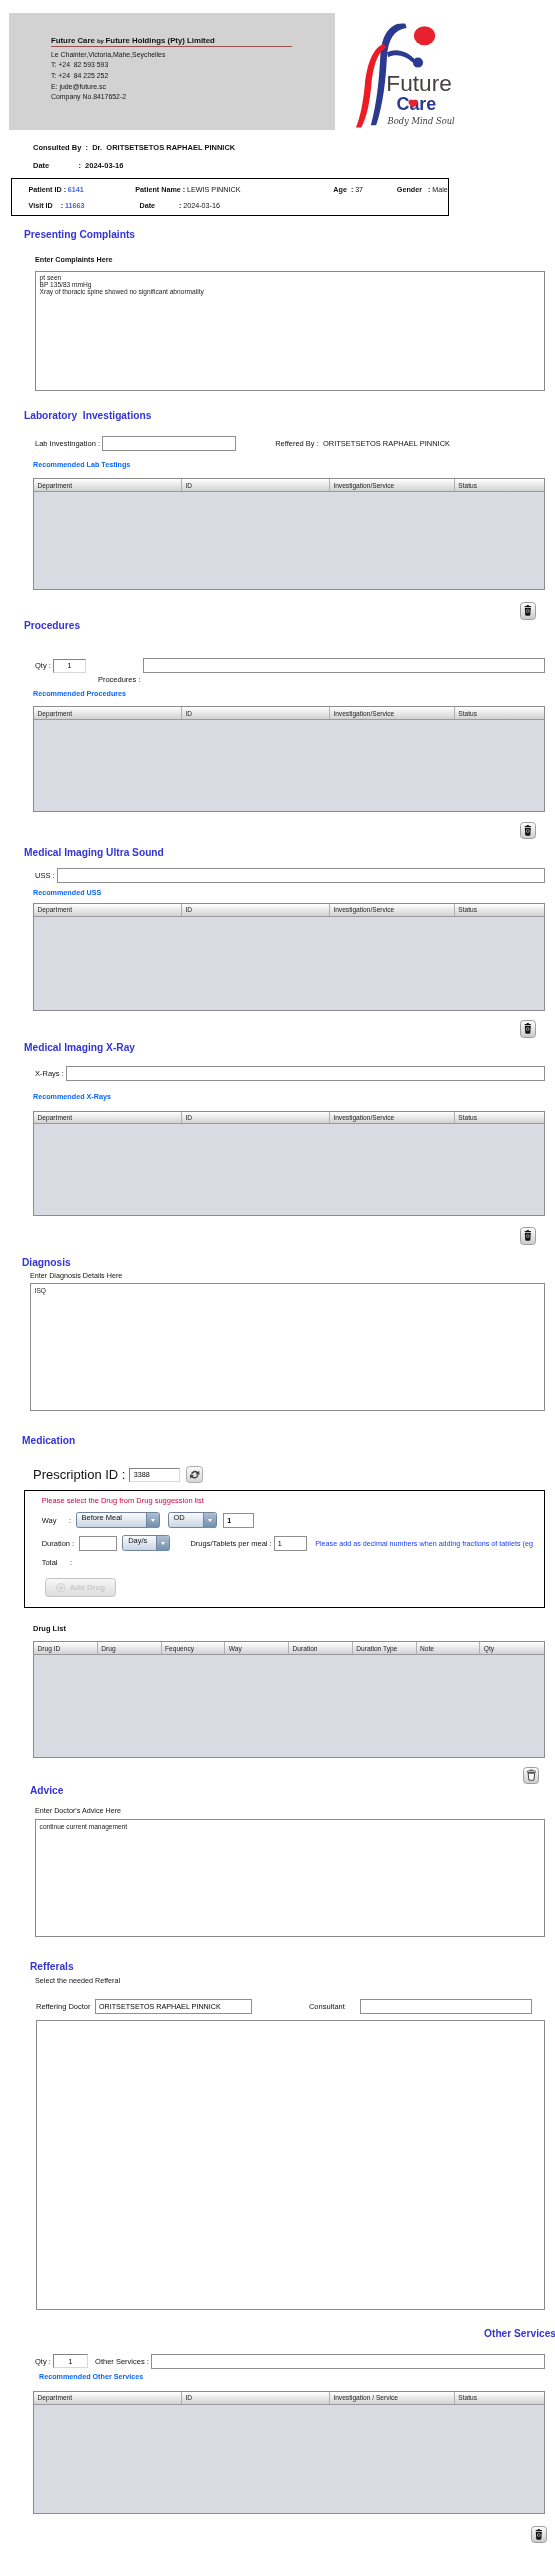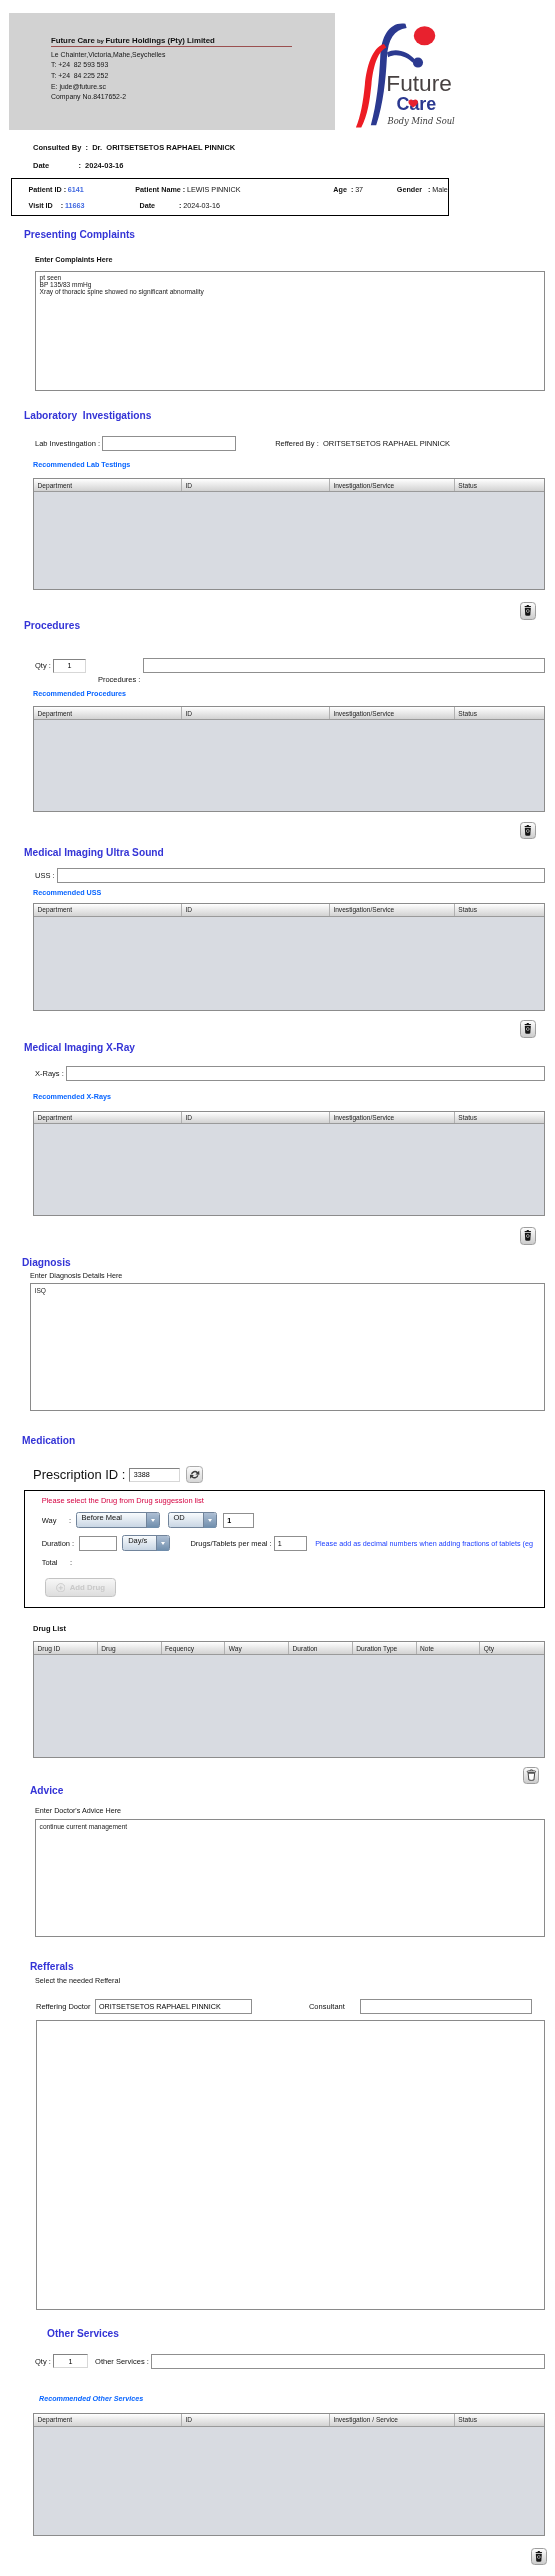--- a/index.html
+++ b/index.html
@@ -364,28 +364,28 @@
 <div class="sub-label" style="margin-top:3.6px;">Select the needed Refferal</div>
 <div class="field-row" style="margin-top:14.3px; margin-left:36px;">
   <span class="f-lbl">Reffering Doctor </span>
   <input class="txt" style="width: 157px; margin-left: 2.4px;" value="ORITSETSETOS RAPHAEL PINNICK">
   <span class="f-lbl" style="margin-left:57px;">Consultant</span>
   <input class="txt" style="width: 172px; margin-left: 15px;" value="">
 </div>
 <div class="ref-box"></div>
 
 
-<div class="section-title" style="margin-top:18px; margin-left:47px;">Other Services</div>
+<div class="section-title" style="margin-top:18px; margin-left:47px;text-align:right;">Other Services</div>
 <div class="field-row" style="margin-top:14.3px;">
   <span class="f-lbl">Qty : </span>
   <input class="inset" style="width: 35px;" value="1">
   <span class="f-lbl" style="margin-left:7.2px;">Other Services : </span>
   <input class="txt" style="flex: 1 1 0%; margin-right: 10.8px;" value="">
 </div>
-<div class="reco-link" style="margin-top:25px; margin-left:39px;font-style:italic;">Recommended Other Services</div>
+<div class="reco-link" style="margin-top:3px; margin-left:39px;">Recommended Other Services</div>
 <div class="std-table" style="margin-top:10.2px;">
   <div class="t-head">
     <div class="th c1">Department</div>
     <div class="th c2">ID</div>
     <div class="th c3">Investigation / Service</div>
     <div class="th c4">Status</div>
   </div>
   <div class="t-body h180"></div>
 </div>
 <div class="trash-row" style="margin-top:12px; padding-right:9px; margin-bottom:16.7px;">

